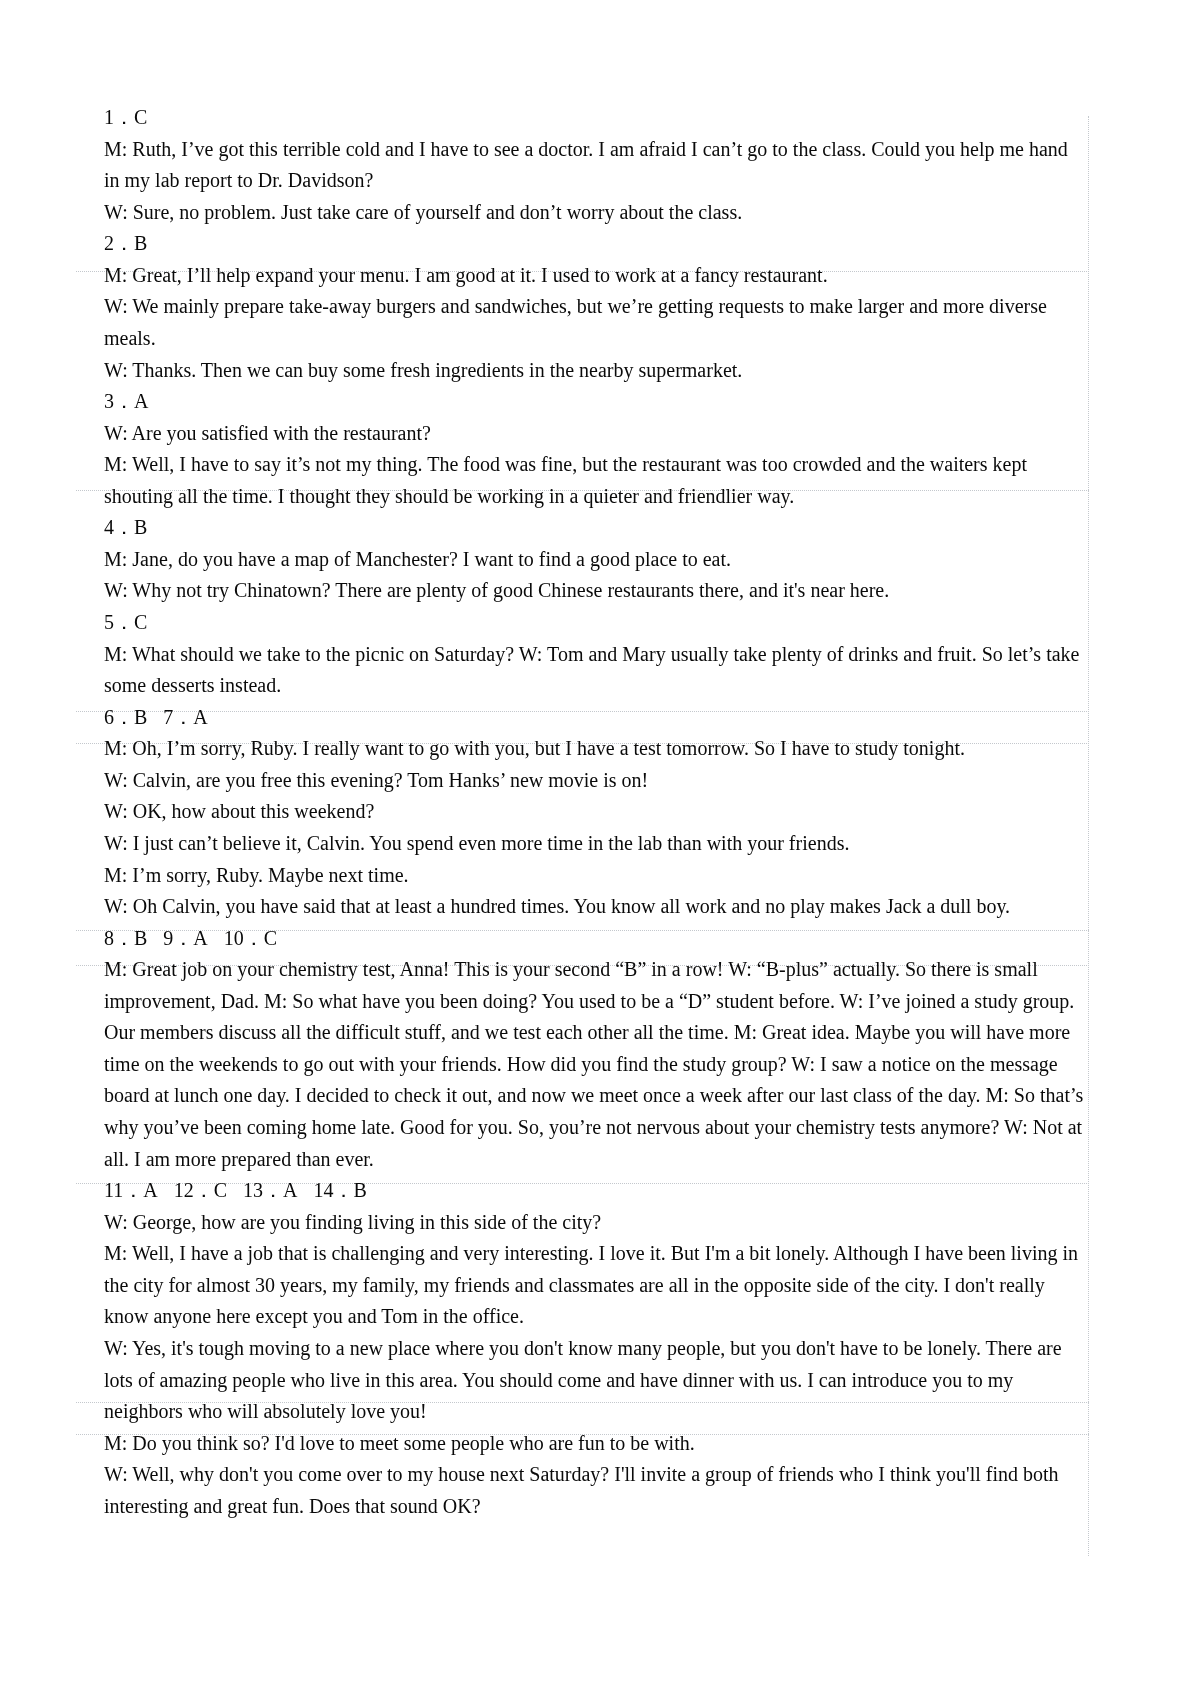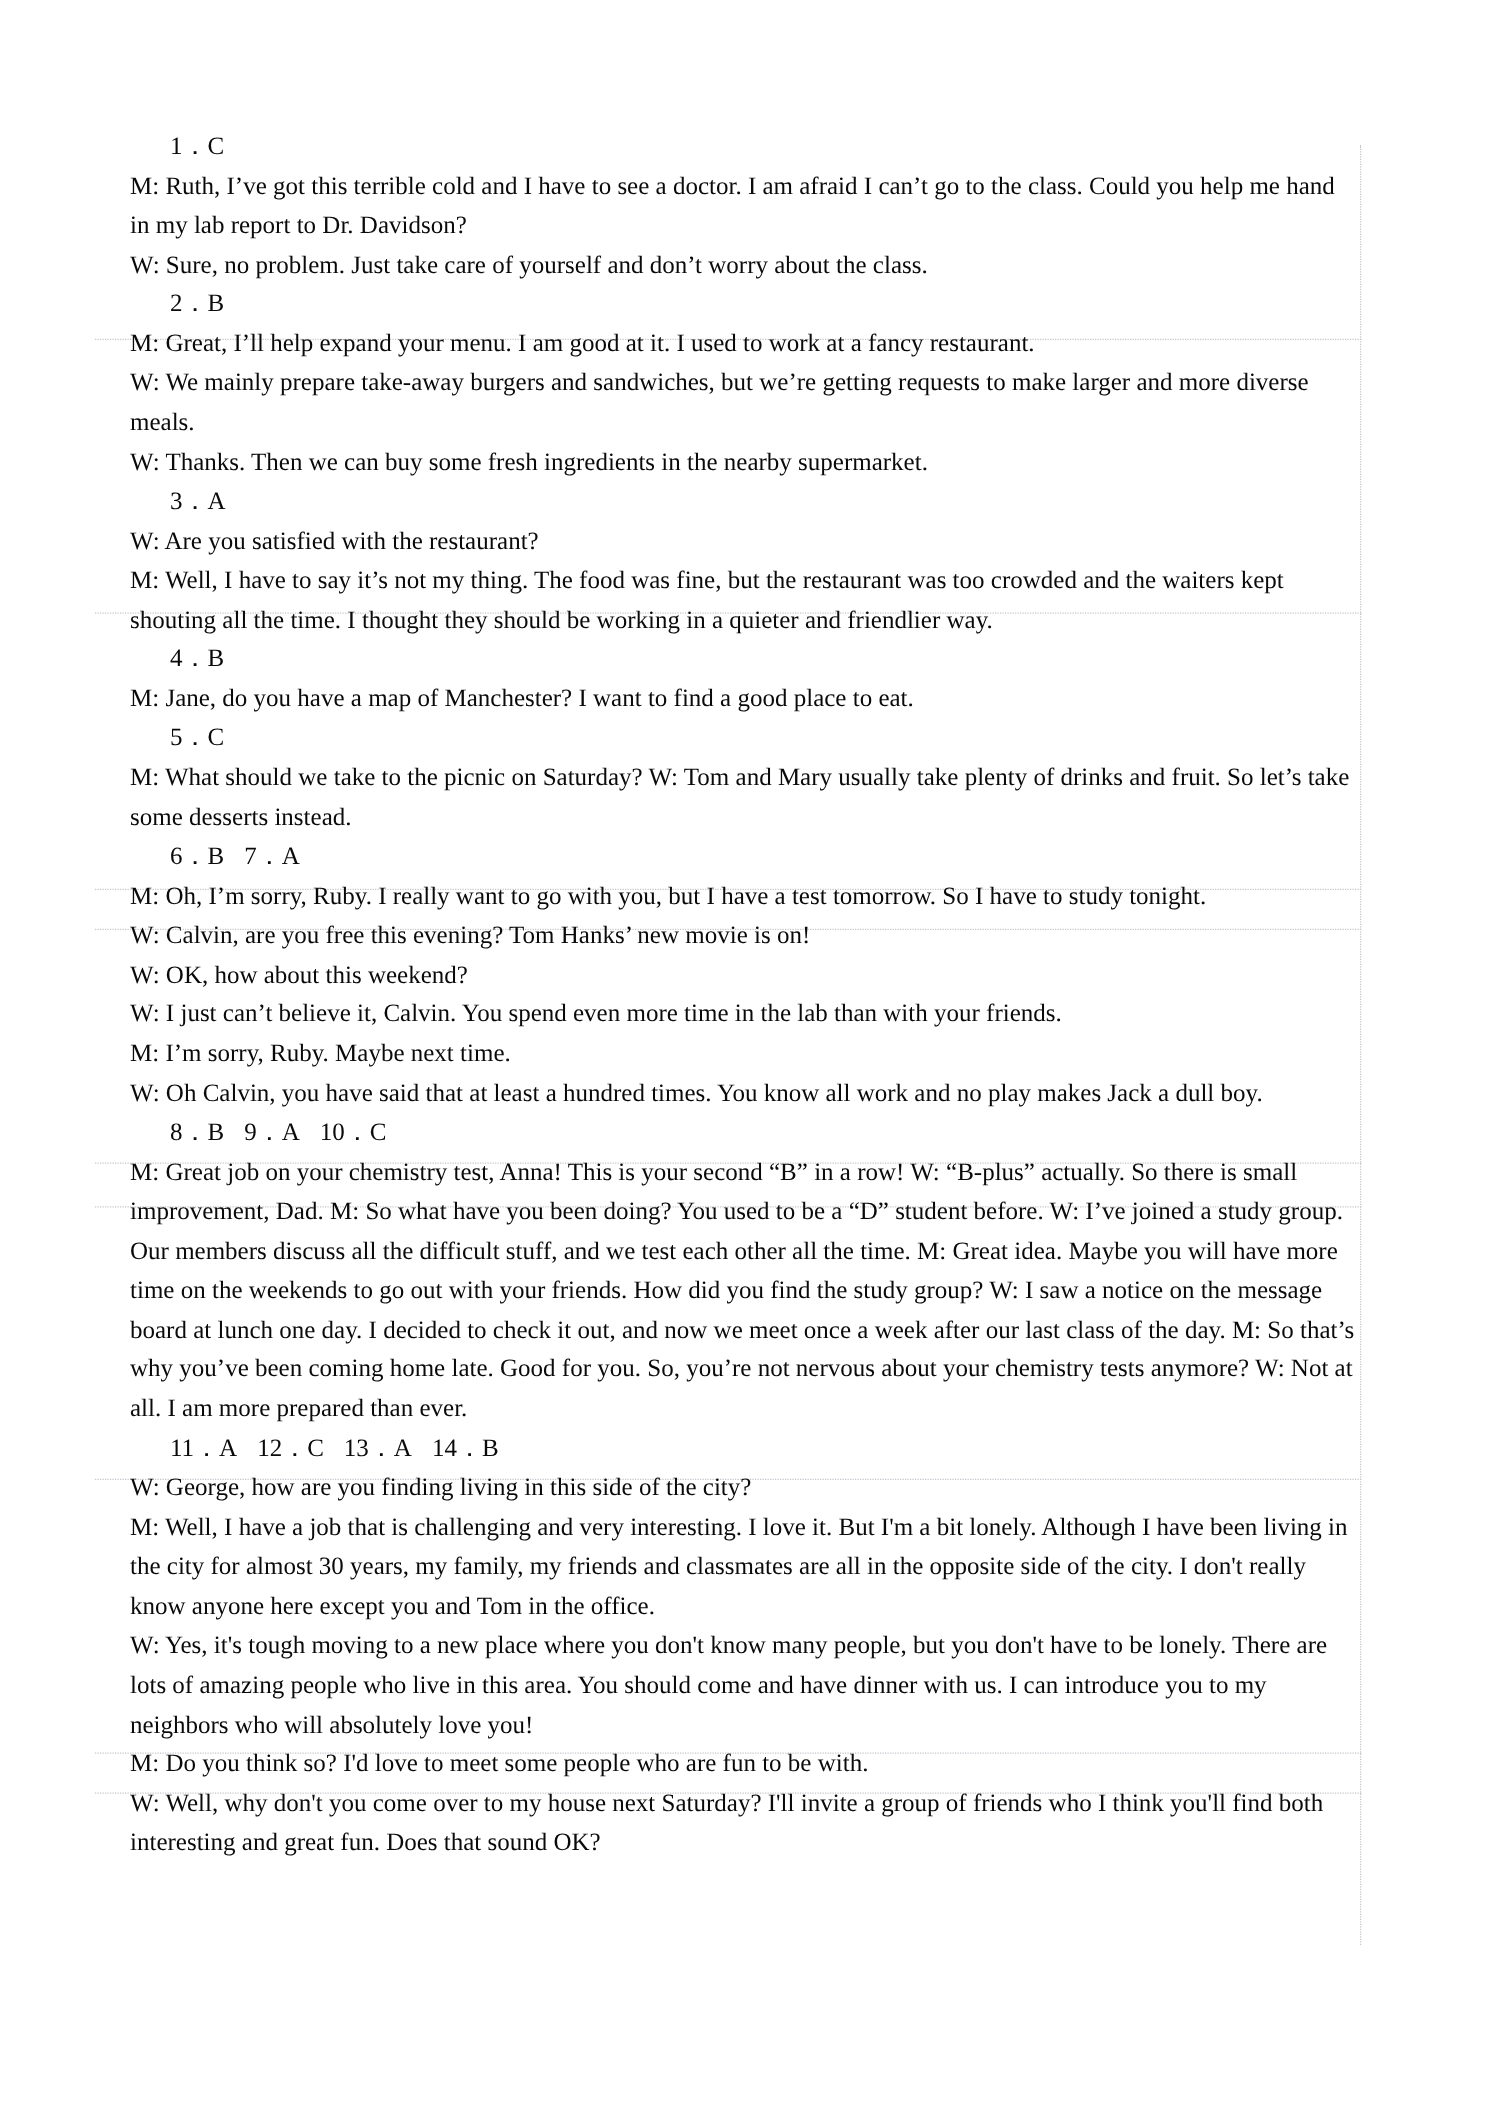--- a/index.html
+++ b/index.html
@@ -12,21 +12,21 @@
     overflow: hidden;
   }
   .content {
     position: absolute;
     left: 104px; top: 102px;
     width: 984px;
     font-size: 20px;
     line-height: 31.56px;
   }
   .para { white-space: normal; }
-  .answers { display: flex; flex-direction: row; gap: 16px; margin-left: 32px; }
+  .answers { display: flex; flex-direction: row; gap: 16px; }
   .ans { white-space: pre; }
   .gridline { position: absolute; pointer-events: none; }
   .hline {
     left: 76px; width: 1013px; height: 0;
     border-top: 1px dotted #c4c8cd;
   }
   .vline {
     left: 1088px; top: 116px; width: 0; height: 1440px;
     border-left: 1px dotted #c4c8cd;
   }
@@ -63,20 +63,21 @@
   <div class="answers">
     <span class="ans">3．A</span>
   </div>
   <div class="para">W: Are you satisfied with the restaurant?</div>
   <div class="para">M: Well, I have to say it’s not my thing. The food was fine, but the restaurant was too crowded and the waiters kept shouting all the time. I thought they should be working in a quieter and friendlier way.</div>
 
   <div class="answers">
     <span class="ans">4．B</span>
   </div>
   <div class="para">M: Jane, do you have a map of Manchester? I want to find a good place to eat.</div>
+  <div class="para">W: Why not try Chinatown? There are plenty of good Chinese restaurants there, and it's near here.</div>
 
   <div class="answers">
     <span class="ans">5．C</span>
   </div>
   <div class="para">M: What should we take to the picnic on Saturday? W: Tom and Mary usually take plenty of drinks and fruit. So let’s take some desserts instead.</div>
 
   <div class="answers">
     <span class="ans">6．B</span>
     <span class="ans">7．A</span>
   </div>

